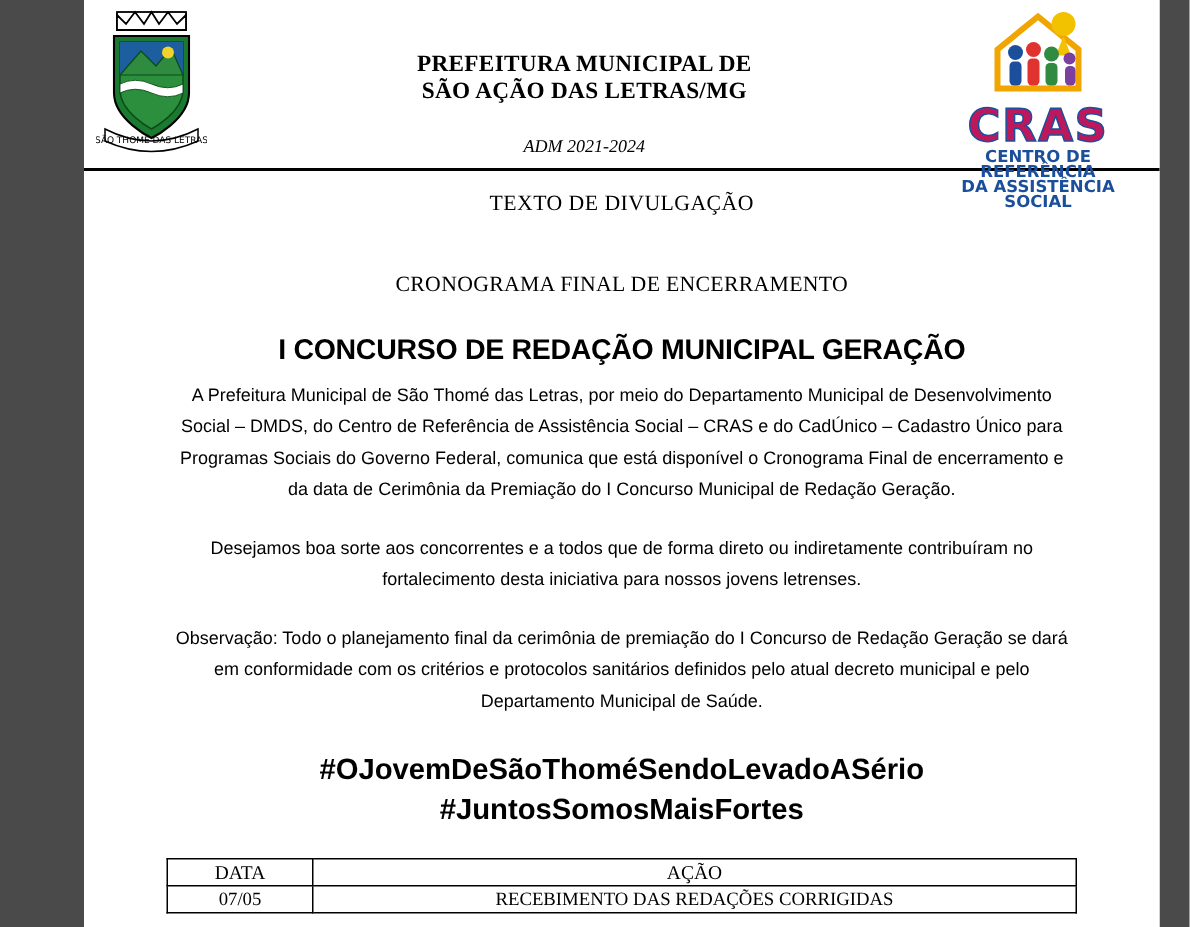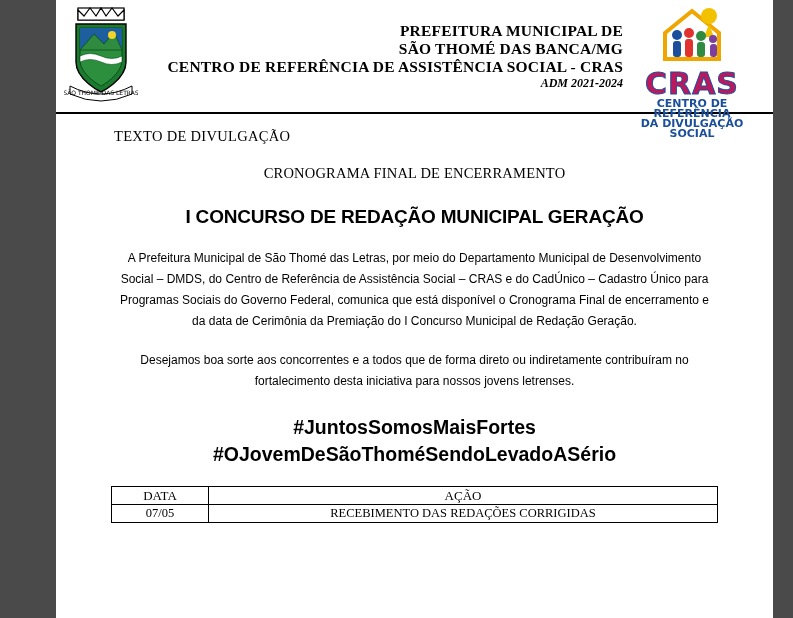--- a/index.html
+++ b/index.html
@@ -54,34 +54,34 @@
     left: 8px;
     top: 4px;
     width: 74px;
     height: 100px;
   }
   .crest svg { display: block; }
   .header-text {
     position: absolute;
     left: 100px;
     right: 150px;
-    top: 22px;
-    text-align: right;
+    top: 34px;
+    text-align: center;
   }
   .header-line {
     font-weight: bold;
     font-size: 15.5px;
     line-height: 18px;
     letter-spacing: 0.2px;
   }
   .header-sub {
-    font-weight: bold;
+    font-weight: normal;
     font-style: italic;
     font-size: 12px;
-    margin-top: 0;
+    margin-top: 20px;
   }
   .cras-logo {
     position: absolute;
     right: 14px;
     top: 3px;
     width: 134px;
     height: 100px;
     text-align: center;
   }
   .cras-word {
@@ -99,37 +99,38 @@
     font-size: 11px;
     color: #1b4f9c;
     line-height: 10px;
     text-align: center;
   }
   
   .content {
     padding: 14px 58px 0 58px;
   }
   .divulg {
+    text-align: center;
     font-size: 14.5px;
     letter-spacing: 0.3px;
-    margin-bottom: 20px;
+    margin-bottom: 37px;
   }
   .crono {
     text-align: center;
     font-size: 14.5px;
     letter-spacing: 0.2px;
     margin-bottom: 24px;
   }
   .maintitle {
     text-align: center;
     font-family: "Liberation Sans", sans-serif;
     font-weight: bold;
     font-size: 19px;
     letter-spacing: -0.2px;
-    margin-bottom: 20px;
+    margin-bottom: 8px;
   }
   .para {
     font-family: "Liberation Sans", sans-serif;
     font-size: 12px;
     line-height: 21px;
     text-align: center;
     margin: 0 0 18px 0;
   }
   .hashtags {
     text-align: center;
@@ -191,57 +192,57 @@
 
           <path d="M16 52 Q26 47 37 52 Q48 57 58 52 L58 58 Q48 63 37 58 Q26 53 16 58 Z" fill="#ffffff" stroke="#0a4d18" stroke-width="0.6"></path>
 
           <path d="M6 82 Q37 98 68 82 L68 90 Q37 104 6 90 Z" fill="#ffffff" stroke="#000" stroke-width="1"></path>
           <text x="37" y="91" font-size="6" text-anchor="middle" font-family="DejaVu Sans, sans-serif" fill="#000">SÃO THOMÉ DAS LETRAS</text>
         </svg>
       </div>
 
       <div class="header-text">
         <div class="header-line">PREFEITURA MUNICIPAL DE</div>
-        <div class="header-line">SÃO THOMÉ DAS BANCA/MG</div>
-        <div class="header-line">CENTRO DE REFERÊNCIA DE ASSISTÊNCIA SOCIAL - CRAS</div>
+        <div class="header-line">SÃO AÇÃO DAS LETRAS/MG</div>
         <div class="header-sub">ADM 2021-2024</div>
       </div>
 
       <div class="cras-logo">
         <svg width="134" height="62" viewBox="0 0 134 62">
           <path d="M40 30 L67 8 L94 30 L94 56 L40 56 Z" fill="none" stroke="#f0a500" stroke-width="4"></path>
           <circle cx="84" cy="13" r="8" fill="#f2c200"></circle>
           <path d="M84 21 L79 34 L89 34 Z" fill="#f2c200"></path>
           <circle cx="52" cy="32" r="5" fill="#1b4f9c"></circle>
           <rect x="48" y="38" width="8" height="16" rx="3" fill="#1b4f9c"></rect>
           <circle cx="64" cy="30" r="5" fill="#e0322f"></circle>
           <rect x="60" y="36" width="8" height="18" rx="3" fill="#e0322f"></rect>
           <circle cx="76" cy="33" r="5" fill="#2f8b3f"></circle>
           <rect x="72" y="39" width="8" height="15" rx="3" fill="#2f8b3f"></rect>
           <circle cx="88" cy="36" r="4" fill="#7b3fa0"></circle>
           <rect x="85" y="41" width="7" height="13" rx="3" fill="#7b3fa0"></rect>
         </svg>
         <div class="cras-word">CRAS</div>
         <div class="cras-sub">CENTRO DE REFERÊNCIA</div>
-        <div class="cras-sub">DA DIVULGAÇÃO SOCIAL</div>
+        <div class="cras-sub">DA ASSISTÊNCIA SOCIAL</div>
       </div>
     </div>
 
     <div class="content">
 
       <div class="divulg">TEXTO DE DIVULGAÇÃO</div>
       <div class="crono">CRONOGRAMA FINAL DE ENCERRAMENTO</div>
       <div class="maintitle">I CONCURSO DE REDAÇÃO MUNICIPAL GERAÇÃO</div>
 
       <p class="para">A Prefeitura Municipal de São Thomé das Letras, por meio do Departamento Municipal de Desenvolvimento Social – DMDS, do Centro de Referência de Assistência Social – CRAS e do CadÚnico – Cadastro Único para Programas Sociais do Governo Federal, comunica que está disponível o Cronograma Final de encerramento e da data de Cerimônia da Premiação do I Concurso Municipal de Redação Geração.</p>
       <p class="para">Desejamos boa sorte aos concorrentes e a todos que de forma direto ou indiretamente contribuíram no fortalecimento desta iniciativa para nossos jovens letrenses.</p>
+      <p class="para">Observação: Todo o planejamento final da cerimônia de premiação do I Concurso de Redação Geração se dará em conformidade com os critérios e protocolos sanitários definidos pelo atual decreto municipal e pelo Departamento Municipal de Saúde.</p>
 
       <div class="hashtags">
+        <div>#OJovemDeSãoThoméSendoLevadoASério</div>
         <div>#JuntosSomosMaisFortes</div>
-        <div>#OJovemDeSãoThoméSendoLevadoASério</div>
       </div>
     </div>
 
     <div class="table-wrap">
       <table class="sched">
         <thead>
           <tr>
             <td class="col-date">DATA</td>
             <td>AÇÃO</td>
           </tr>

